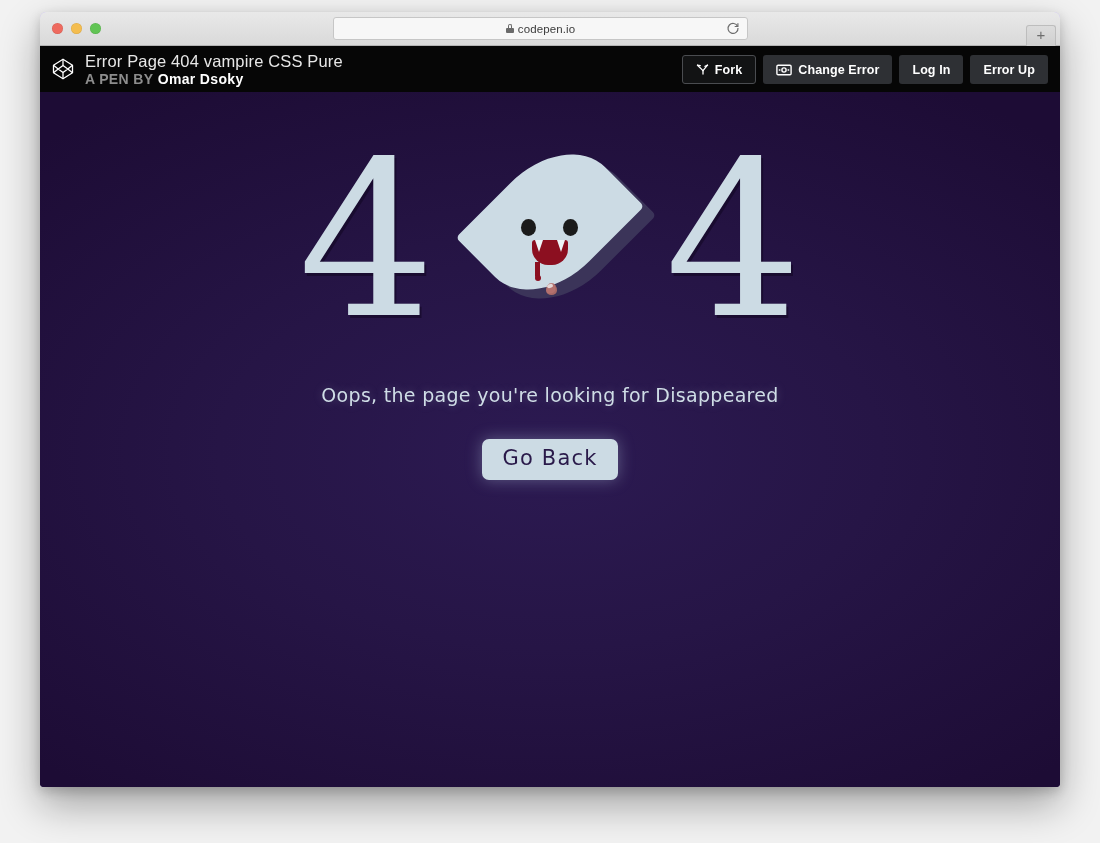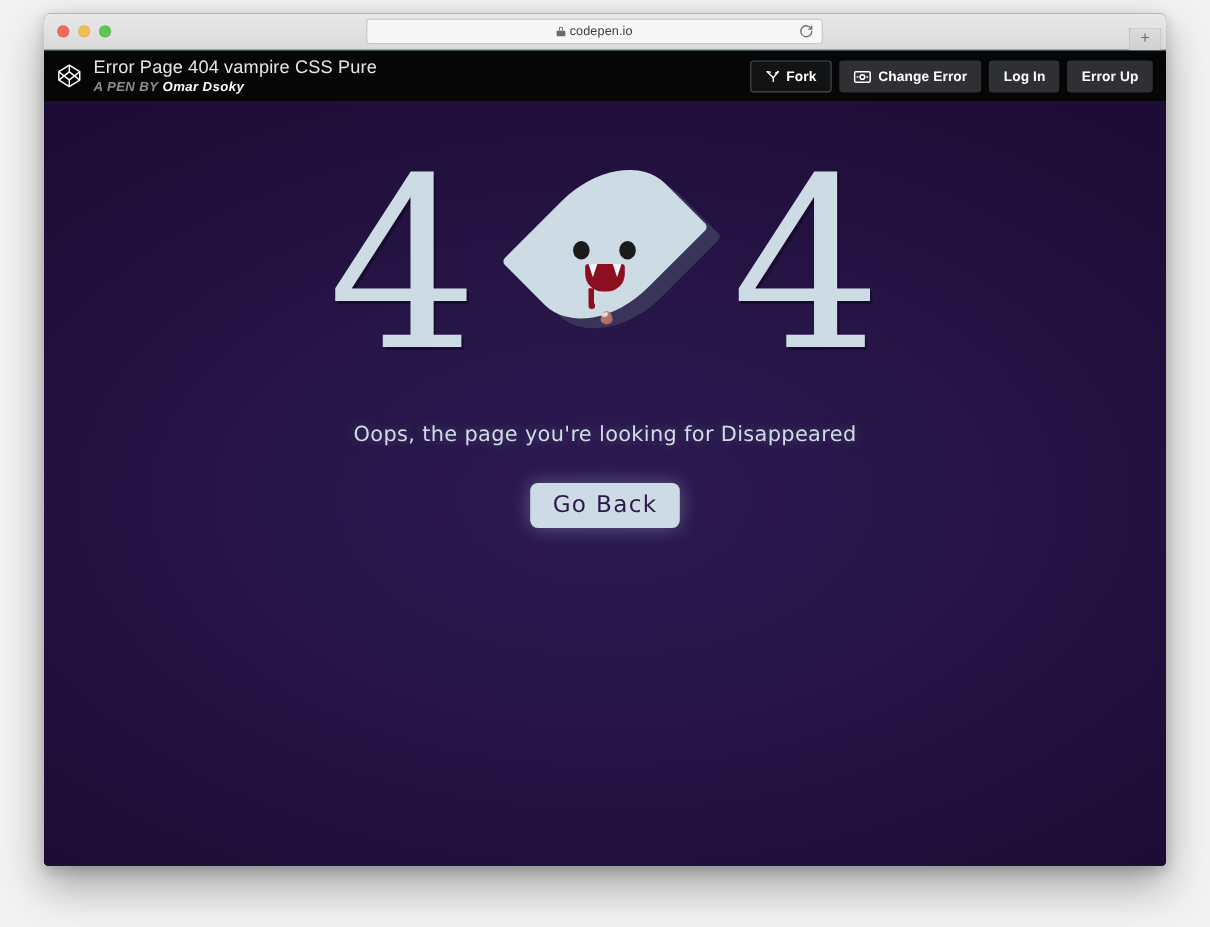--- a/index.html
+++ b/index.html
@@ -13,21 +13,21 @@
   }
 
   
   .browser-window {
     position: absolute;
     left: 40px;
     top: 12px;
     width: 1020px;
     height: 775px;
     border-radius: 6px 6px 4px 4px;
-    background: #0c4a6e;
+    background: #c4b5fd;
     box-shadow: 0 18px 40px rgba(0,0,0,0.33), 0 4px 12px rgba(0,0,0,0.18);
     overflow: hidden;
   }
 
   
   .browser-toolbar {
     position: relative;
     height: 33px;
     background: linear-gradient(to bottom, #e9e9e9 0%, #d9d9d9 100%);
     border-bottom: 1px solid #b4b4b4;
@@ -143,25 +143,24 @@
   .pen-title {
     color: #e7e7e7;
     font-size: 16.5px;
     font-weight: 400;
     letter-spacing: 0.15px;
     line-height: 21px;
     white-space: nowrap;
   }
   .pen-byline {
     margin-top: 1px;
-    font-size: 12px;
+    font-size: 14px;
     letter-spacing: 0.35px;
     white-space: nowrap;
     line-height: 12px;
-    font-style: italic;
   }
   .pen-byline .by-label {
     color: #8d8d8d;
     font-weight: 700;
     text-transform: uppercase;
   }
   .pen-byline .by-author {
     color: #ffffff;
     font-weight: 700;
   }

